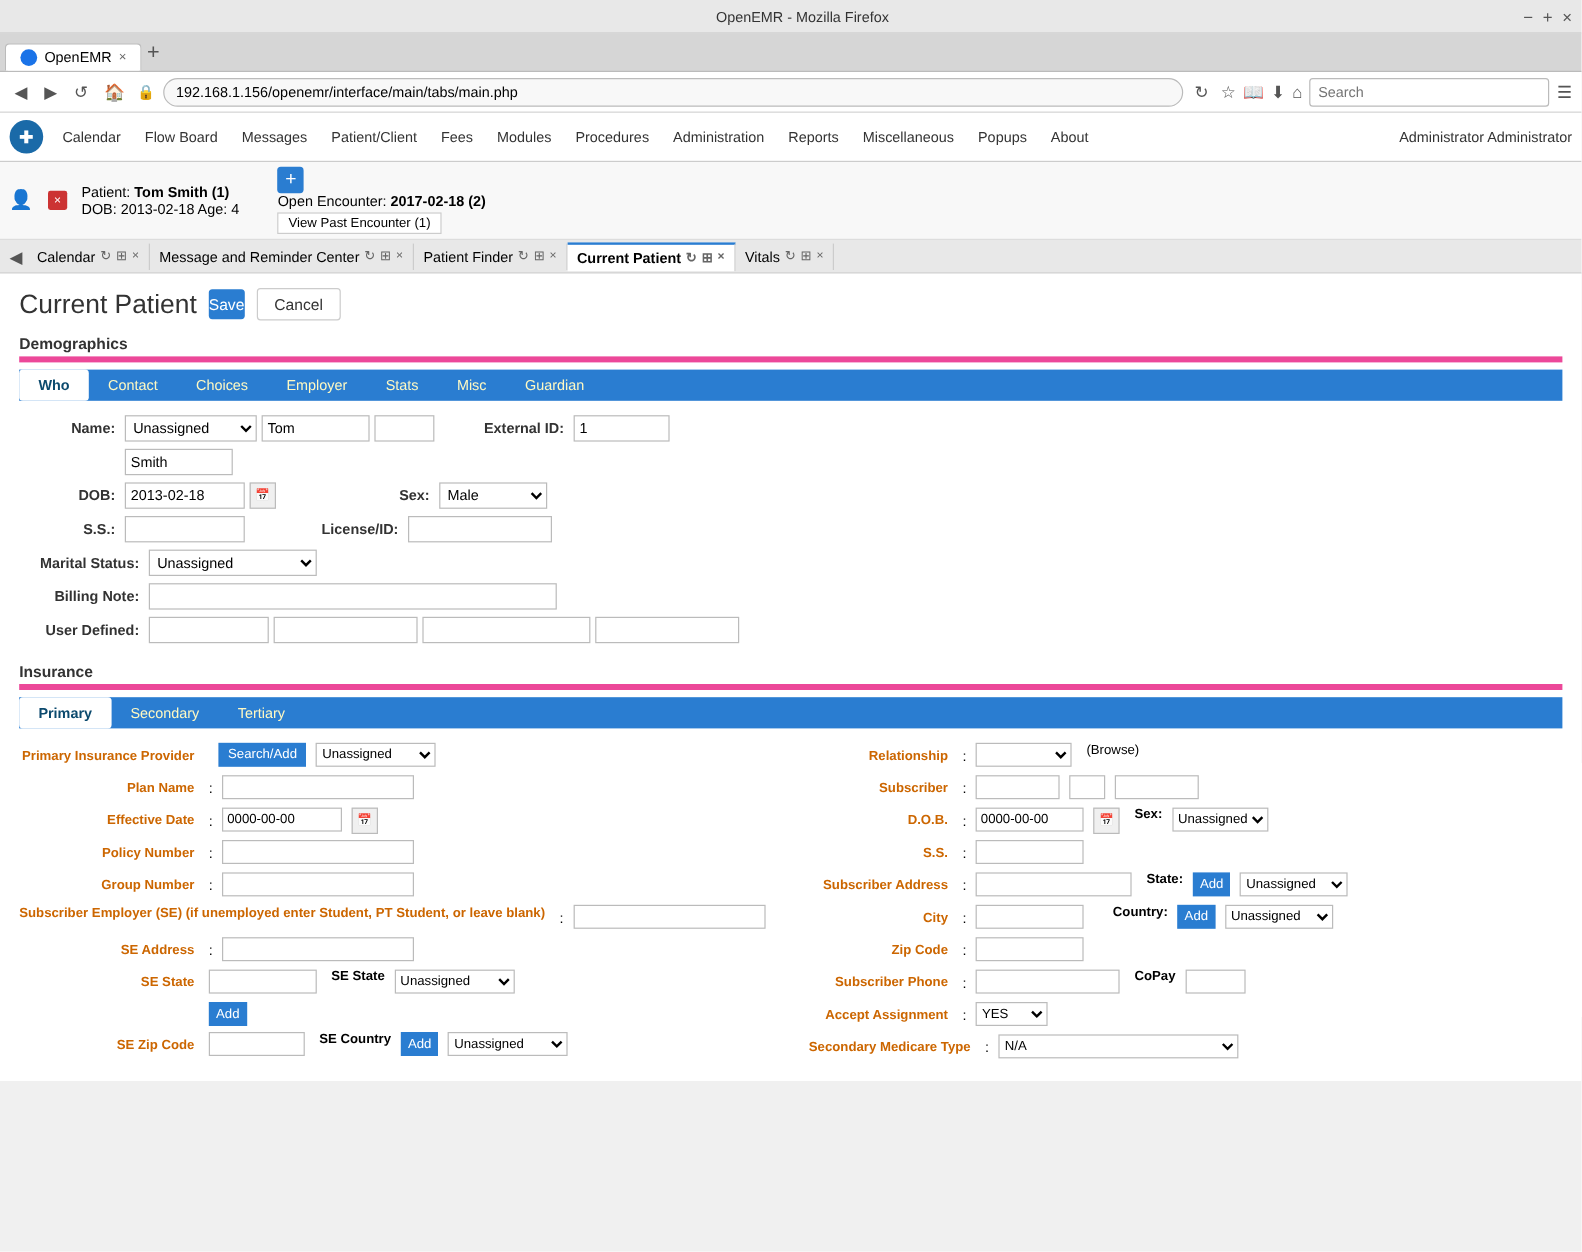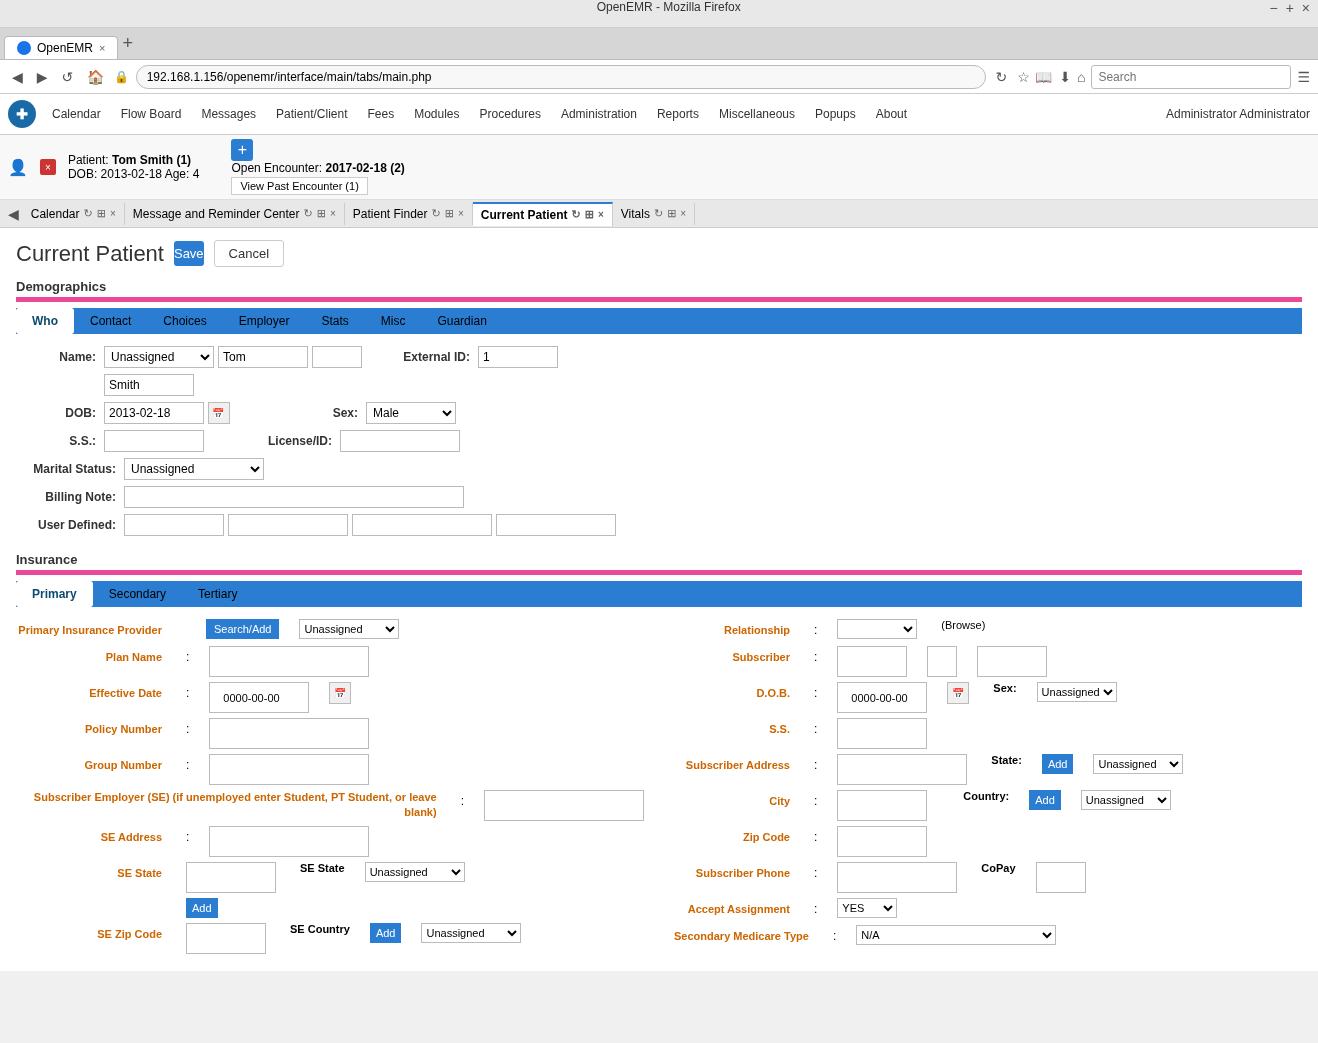--- a/index.html
+++ b/index.html
@@ -3,20 +3,21 @@
   <meta charset="utf-8">
   <style>
     * { box-sizing: border-box; margin: 0; padding: 0; }
     body { font-family: Arial, sans-serif; font-size: 12px; background: #f0f0f0; color: #000; }
 
     
     .browser-titlebar {
       background: #e8e8e8;
       height: 28px;
       display: flex;
+      align-items: center;
       justify-content: space-between;
       padding: 0 8px;
       border-bottom: 1px solid #ccc;
     }
     .browser-title { flex: 1; text-align: center; font-size: 12px; color: #333; }
     .browser-controls { display: flex; gap: 8px; }
     .browser-btn { font-size: 14px; cursor: pointer; color: #555; }
 
     .browser-tabbar {
       background: #d6d6d6;
@@ -213,21 +214,21 @@
 
     
     .tab-group {
       background: #2a7dd1;
       display: flex;
       border-radius: 0;
       margin-bottom: 12px;
     }
     .tab-group-item {
       padding: 6px 16px;
-      color: #000000;
+      color: #fef9c3;
       font-size: 12px;
       cursor: pointer;
       border-radius: 3px;
     }
     .tab-group-item.active {
       background: #fff;
       color: #0c4a6e;
       font-weight: bold;
     }
 
@@ -269,36 +270,36 @@
       align-items: center;
       justify-content: center;
     }
 
     
     .insurance-section { margin-top: 16px; }
     .ins-row {
       display: flex;
       align-items: flex-start;
       margin-bottom: 5px;
-      gap: 20px;
+      gap: 8px;
     }
     .ins-label {
       font-size: 11px;
       font-weight: bold;
       color: #cc6600;
       min-width: 150px;
       text-align: right;
       padding-right: 4px;
       line-height: 22px;
     }
     .ins-colon { line-height: 22px; }
     .ins-input {
-      height: 31px;
+      height: 20px;
       border: 1px solid #bbb;
-      padding: 0 13px;
+      padding: 0 3px;
       font-size: 11px;
     }
     .ins-select {
       height: 20px;
       border: 1px solid #bbb;
       background: #fff;
       font-size: 11px;
     }
     .search-add-btn {
       background: #2a7dd1;

